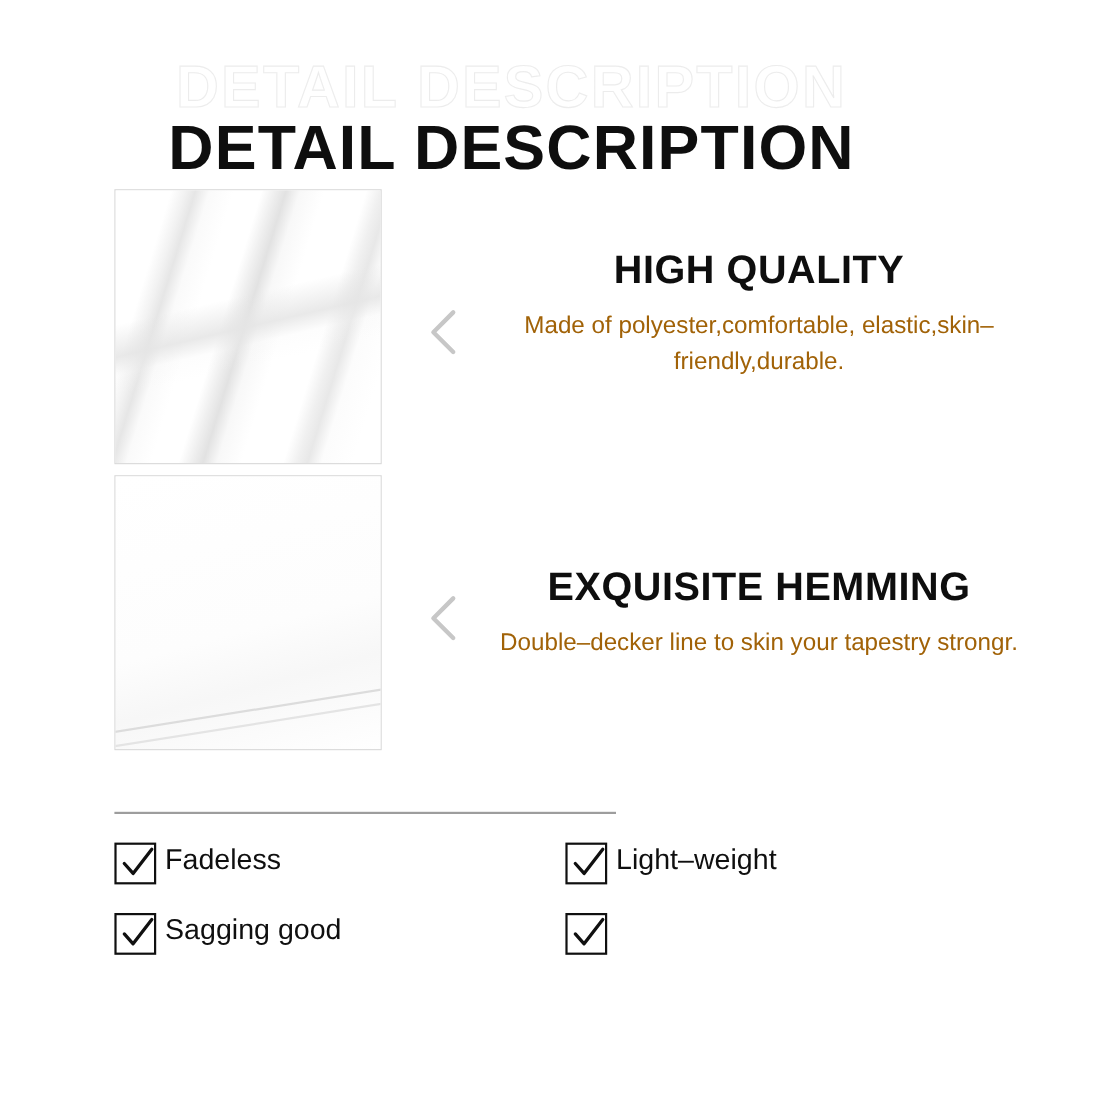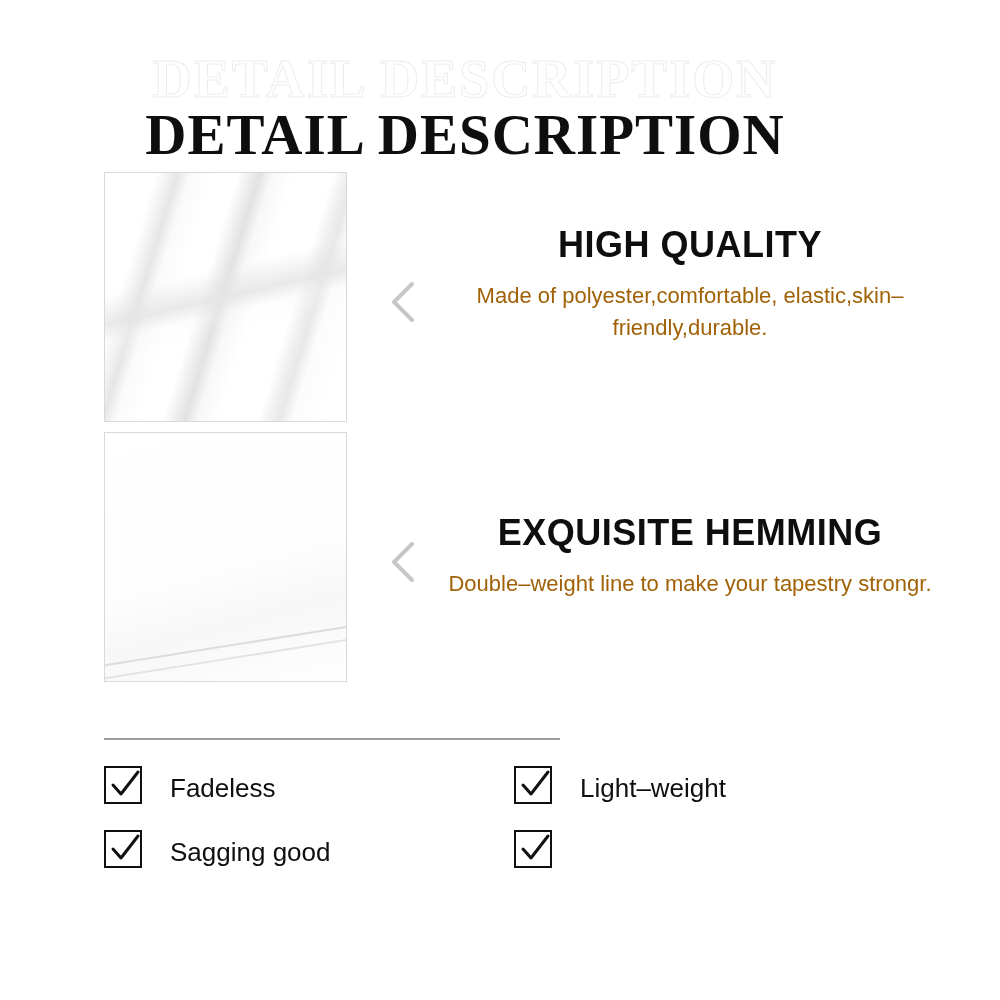--- a/index.html
+++ b/index.html
@@ -16,21 +16,20 @@
     overflow: hidden;
   }
 
   
   .header-wrap {
     position: absolute;
     top: 28px;
     left: 0;
     width: 930px;
     height: 110px;
-    font-family: Liberation Serif, serif;
   }
   .ghost-title {
     position: absolute;
     top: 20px;
     left: 50%;
     transform: translateX(-50%);
     font-size: 54px;
     font-weight: 700;
     letter-spacing: 2px;
     color: transparent;
@@ -173,22 +172,22 @@
     margin-top: 2px;
   }
   .checks {
     margin-top: 26px;
     display: grid;
     grid-template-columns: 410px 1fr;
     row-gap: 26px;
   }
   .check-item {
     display: flex;
-    align-items: flex-end;
-    gap: 28px;
+    align-items: flex-start;
+    gap: 8px;
   }
   .checkbox {
     width: 38px;
     height: 38px;
     border: 2px solid #101010;
     box-sizing: border-box;
     position: relative;
     flex: 0 0 auto;
   }
   .checkbox svg {
@@ -230,21 +229,21 @@
   <div class="photo">
     <div class="fold-b"></div>
   </div>
   <div class="arrow">
     <svg width="34" height="44" viewBox="0 0 34 44" aria-hidden="true">
       <polyline points="26,4 8,22 26,40" fill="none" stroke="currentColor" stroke-width="4" stroke-linecap="round" stroke-linejoin="round"></polyline>
     </svg>
   </div>
   <div class="feature-text">
     <h2 class="feature-head">EXQUISITE HEMMING</h2>
-    <p class="feature-body">Double–weight line to make your tapestry strongr.</p>
+    <p class="feature-body">Double–decker line to skin your tapestry strongr.</p>
   </div>
 </section>
 
 <section class="fabric-section">
   <div class="fabric-rule"></div>
 
   <div class="checks">
     <div class="check-item">
       <span class="checkbox">
         <svg width="32" height="32" viewBox="0 0 32 32" aria-hidden="true">

